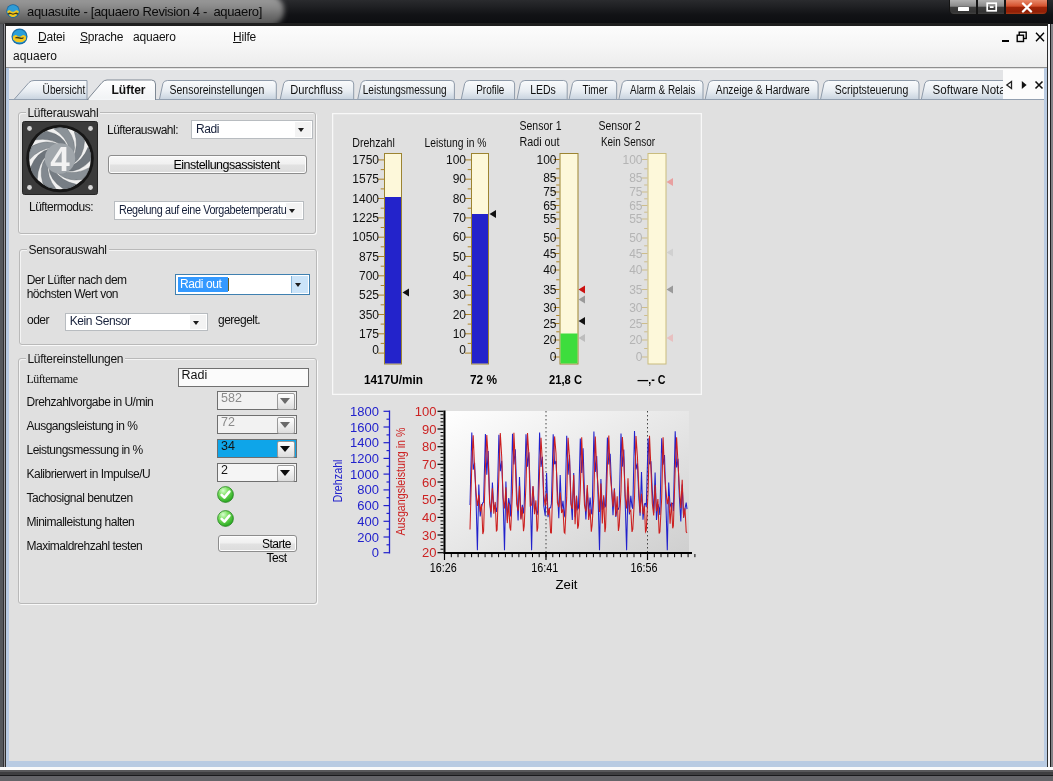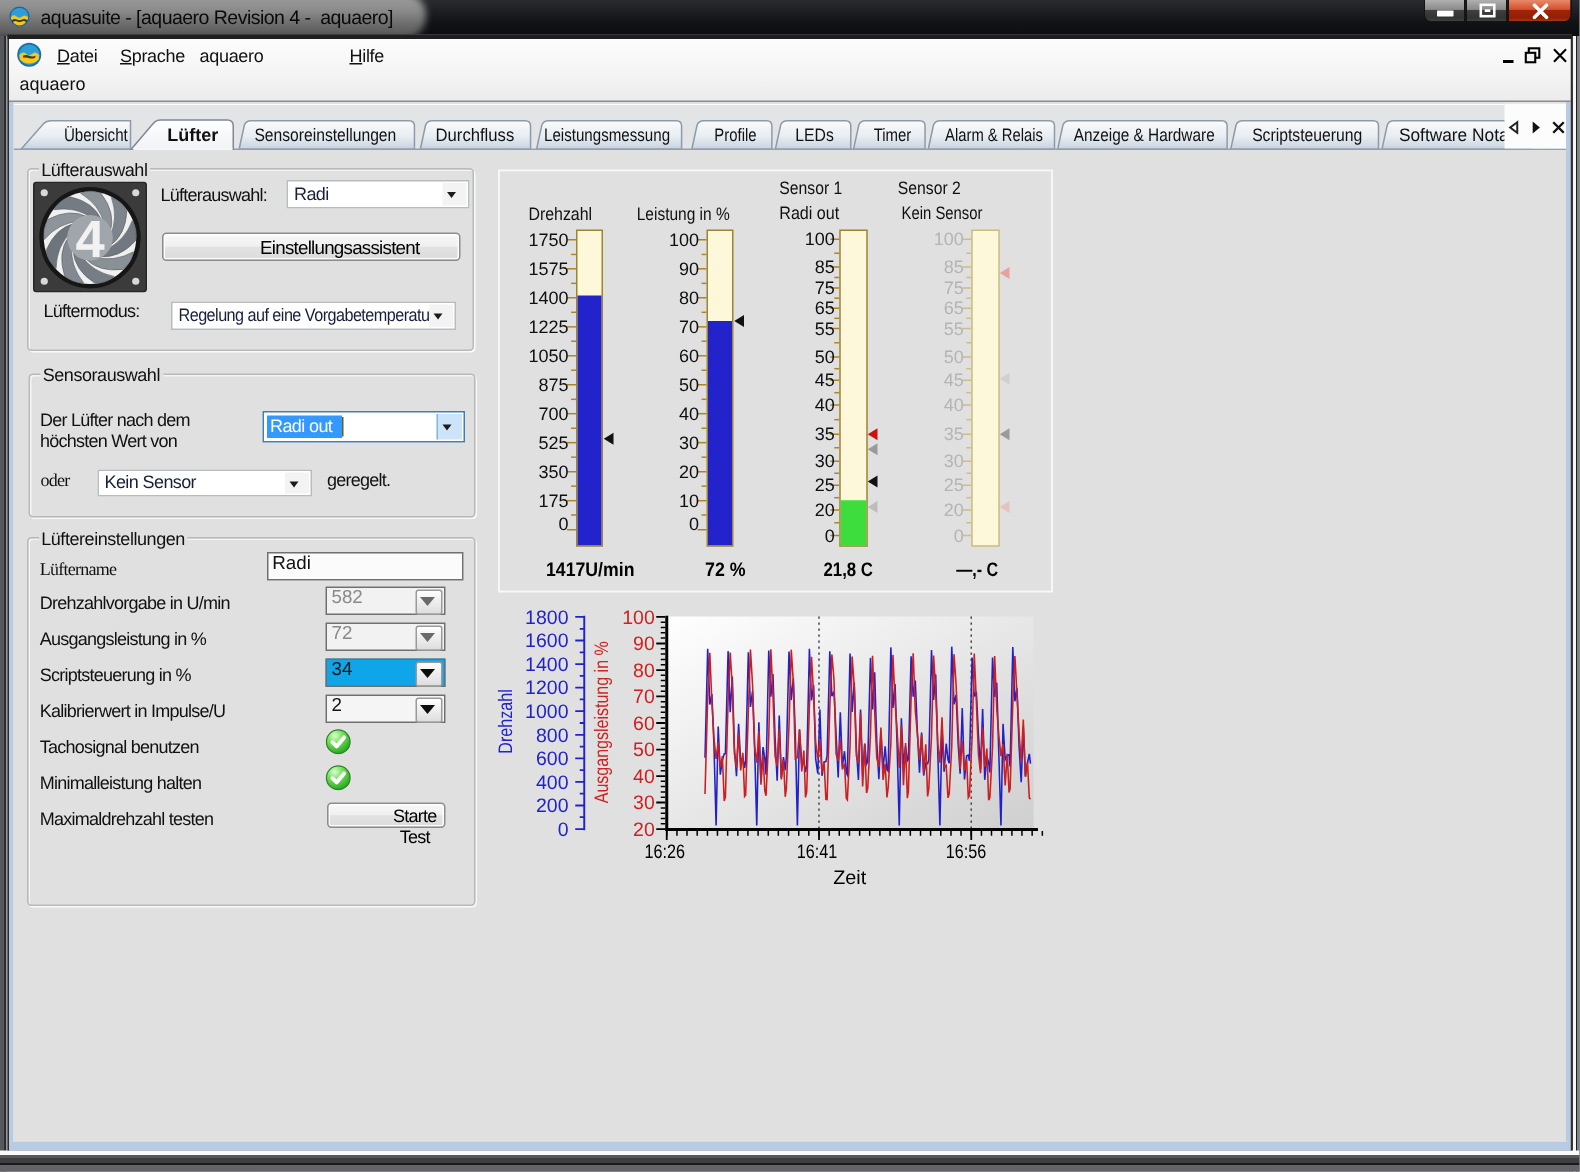--- a/index.html
+++ b/index.html
@@ -202,35 +202,35 @@
           <div class="grouplab">Sensorauswahl</div>
 <div class="lab" style="left:7.2px;top:22.5px;">Der Lüfter nach dem<br>höchsten Wert von</div>
 <div class="combo" style="left:155.5px;top:24px;width:135px;height:20.5px;border:1px solid #3f80b0;">
   <div style="position:absolute;left:2px;top:2px;width:50px;height:15px;background:#3399ff;"></div>
   <div class="ctext" style="color:#fff;top:1.5px;left:4px;">Radi out</div>
   <div style="position:absolute;left:52px;top:3px;width:1px;height:13px;background:#6b5d20;"></div>
   <div class="carrow" style="background:#cbe4f9;border-left:1px solid #88b7dc;">
               <div class="tri" style="left:3px;top:7px;"></div>
             </div>
 </div>
-<div class="lab" style="left:7.5px;top:63px;font-family:Liberation Serif, serif;">oder</div>
+<div class="lab" style="left:7.5px;top:63px;">oder</div>
 <div class="combo" style="left:45.2px;top:62.5px;width:143px;height:18.5px;">
   <div class="ctext">Kein Sensor</div>
   <div class="carrow">
               <div class="tri" style="left:3px;top:6px;"></div>
             </div>
 </div>
 <div class="lab" style="left:198.5px;top:63px;">geregelt.</div>
 </div>
 <div class="group" style="left:8.5px;top:257.5px;width:297px;height:244px;">
           <div class="grouplab">Lüftereinstellungen</div>
 <div class="lab" style="left:8px;top:13.5px;font-family:Liberation Serif, serif;">Lüftername</div>
 <div class="lab" style="left:8px;top:36.5px;">Drehzahlvorgabe in U/min</div>
 <div class="lab" style="left:8px;top:60.5px;">Ausgangsleistung in %</div>
-<div class="lab" style="left:8px;top:84.5px;">Scriptsteuerung in %</div>
+<div class="lab" style="left:8px;top:84.5px;">Leistungsmessung in %</div>
 <div class="lab" style="left:8px;top:108.5px;">Kalibrierwert in Impulse/U</div>
 <div class="lab" style="left:8px;top:132.5px;">Tachosignal benutzen</div>
 <div class="lab" style="left:8px;top:156.5px;">Minimalleistung halten</div>
 <div class="lab" style="left:8px;top:180.5px;">Maximaldrehzahl testen</div>
 <div style="position:absolute;left:159px;top:9px;width:129px;height:17px;background:#fbfbfb;border:1px solid #707070;">
   <div style="position:absolute;left:3px;top:-0.5px;font-size:12.5px;color:#111;">Radi</div>
 </div>
 <div class="spin" style="left:198.5px;top:32px;background:#f2f2f2;">
   <div class="stext" style="color:#8a8a8a;text-align:center;">582</div>
   <div class="spinbtn" style="right:1.5px;">

